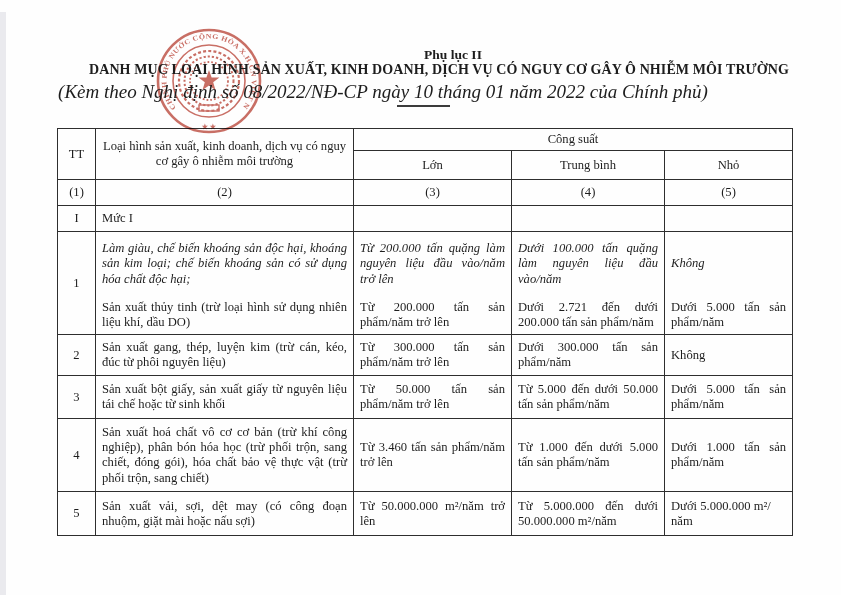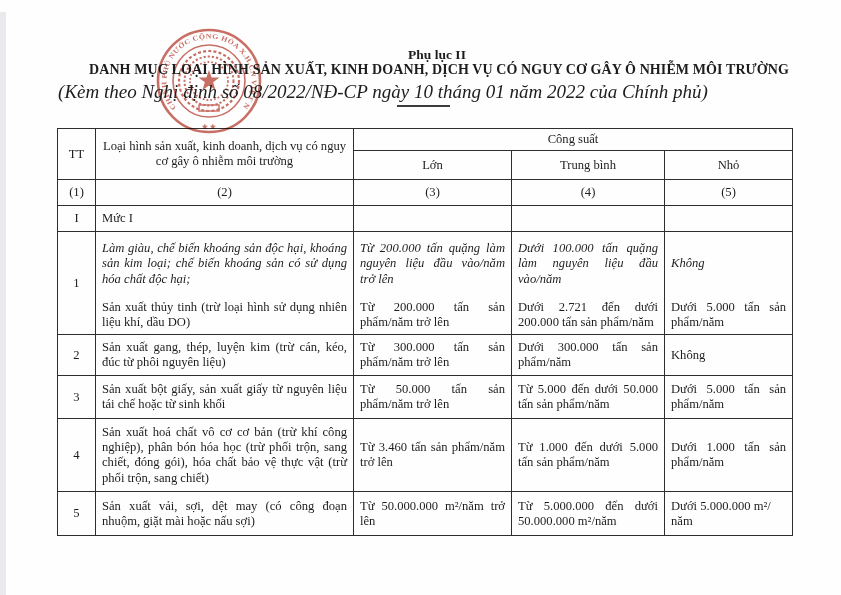--- a/index.html
+++ b/index.html
@@ -14,21 +14,21 @@
   .page { position: absolute; inset: 0; background: #fefefe; }
 
   
   .scan-edge {
     position: absolute; left: 0; top: 12px; width: 6px; height: 583px;
     background: #eaeaee;
   }
 
   
   .appendix-label {
-    position: absolute; top: 47px; left: 437px; transform: translateX(-50%);
+    position: absolute; top: 47px; left: 453px; transform: translateX(-50%);
     font-weight: bold; font-size: 13.5px; white-space: nowrap; z-index: 3;
   }
   .doc-title {
     position: absolute; top: 62px; left: 439px; transform: translateX(-50%);
     font-weight: bold; font-size: 14px; white-space: nowrap; z-index: 3;
     letter-spacing: 0.1px;
   }
   .doc-subtitle {
     position: absolute; top: 81px; left: 383px; transform: translateX(-50%);
     font-style: italic; font-size: 19px; white-space: nowrap; z-index: 3;

